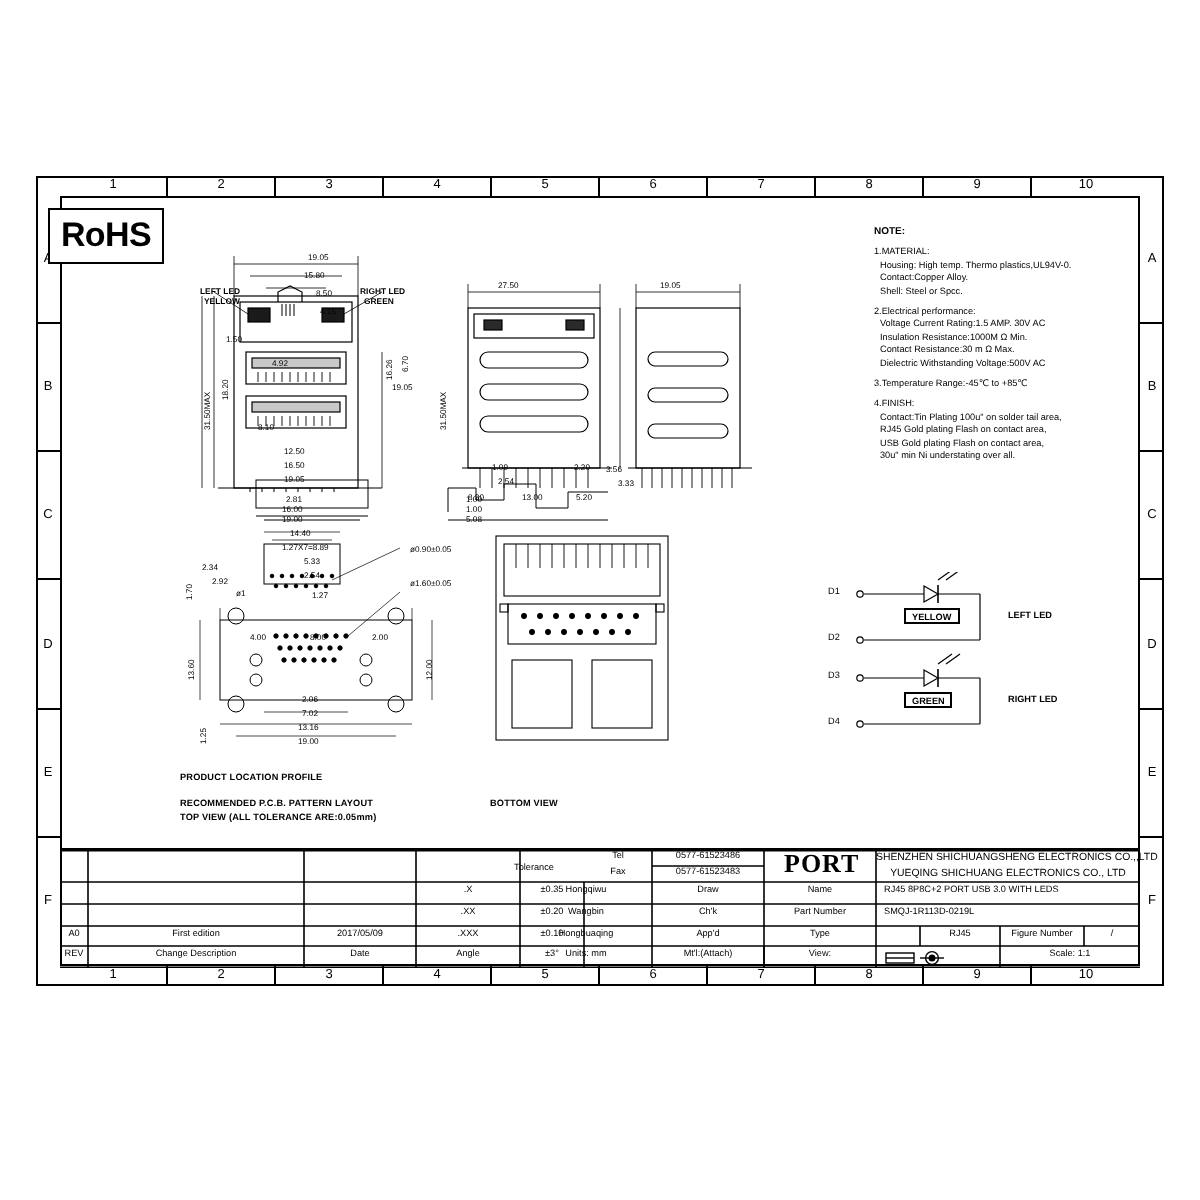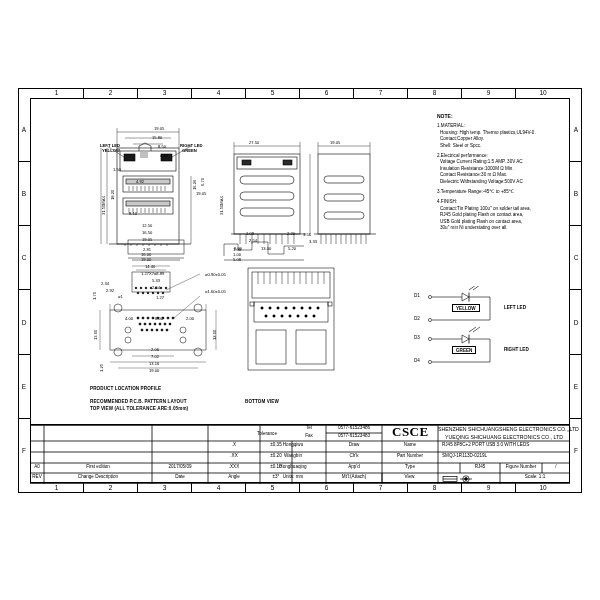--- a/index.html
+++ b/index.html
@@ -121,20 +121,21 @@
     </div>
   <div class="row-strip right" id="rowR">
       <div class="row-cell" style="top: 0px; height: 64.1667px;">A</div>
       <div class="row-cell" style="top: 64.1667px; height: 64.1667px;">B</div>
       <div class="row-cell" style="top: 128.333px; height: 64.1667px;">C</div>
       <div class="row-cell" style="top: 192.5px; height: 64.1667px;">D</div>
       <div class="row-cell" style="top: 256.667px; height: 64.1667px;">E</div>
       <div class="row-cell" style="top: 320.833px; height: 64.1667px;">F</div>
     </div>
 
+  <div class="rohs">RoHS</div>
 
   <div class="notes">
     <div class="nhead">NOTE:</div>
     <div id="notesList">
         <div class="nitem">
           <div>1.MATERIAL:</div>
           <div class="nsub">Housing:  High temp. Thermo plastics,UL94V-0.</div>
           <div class="nsub">Contact:Copper Alloy.</div>
           <div class="nsub">Shell: Steel or Spcc.</div>
         </div>
@@ -602,21 +603,21 @@
         <span class="tb-c" style="left: 230px; top: 38px; width: 32px;">±0.10</span>
         <span class="tb-c" style="left: 178px; top: 48px; width: 52px;">Angle</span>
         <span class="tb-c" style="left: 230px; top: 48px; width: 32px;">±3°</span>
       </div>
 
     <span class="tb-c" style="left:262px;top:-1px;width:34px;">Tel</span>
     <span class="tb-c" style="left:296px;top:-1px;width:56px;">0577-61523486</span>
     <span class="tb-c" style="left:262px;top:7px;width:34px;">Fax</span>
     <span class="tb-c" style="left:296px;top:7px;width:56px;">0577-61523483</span>
 
-    <span class="csce" style="left:362px;top:-1px;">CSCE</span>
+    <span class="csce" style="left:362px;top:-1px;">PORT</span>
 
     <span class="company" style="left:408px;top:0px;width:132px;">SHENZHEN SHICHUANGSHENG ELECTRONICS CO.,,LTD</span>
     <span class="company" style="left:408px;top:8px;width:132px;">YUEQING SHICHUANG ELECTRONICS CO., LTD</span>
 
     <span class="tb-c" style="left:230px;top:16px;width:66px;">Hongqiwu</span>
     <span class="tb-c" style="left:230px;top:27px;width:66px;">Wangbin</span>
     <span class="tb-c" style="left:230px;top:38px;width:66px;">Hongbuaqing</span>
     <span class="tb-c" style="left:296px;top:16px;width:56px;">Draw</span>
     <span class="tb-c" style="left:296px;top:27px;width:56px;">Ch'k</span>
     <span class="tb-c" style="left:296px;top:38px;width:56px;">App'd</span>

